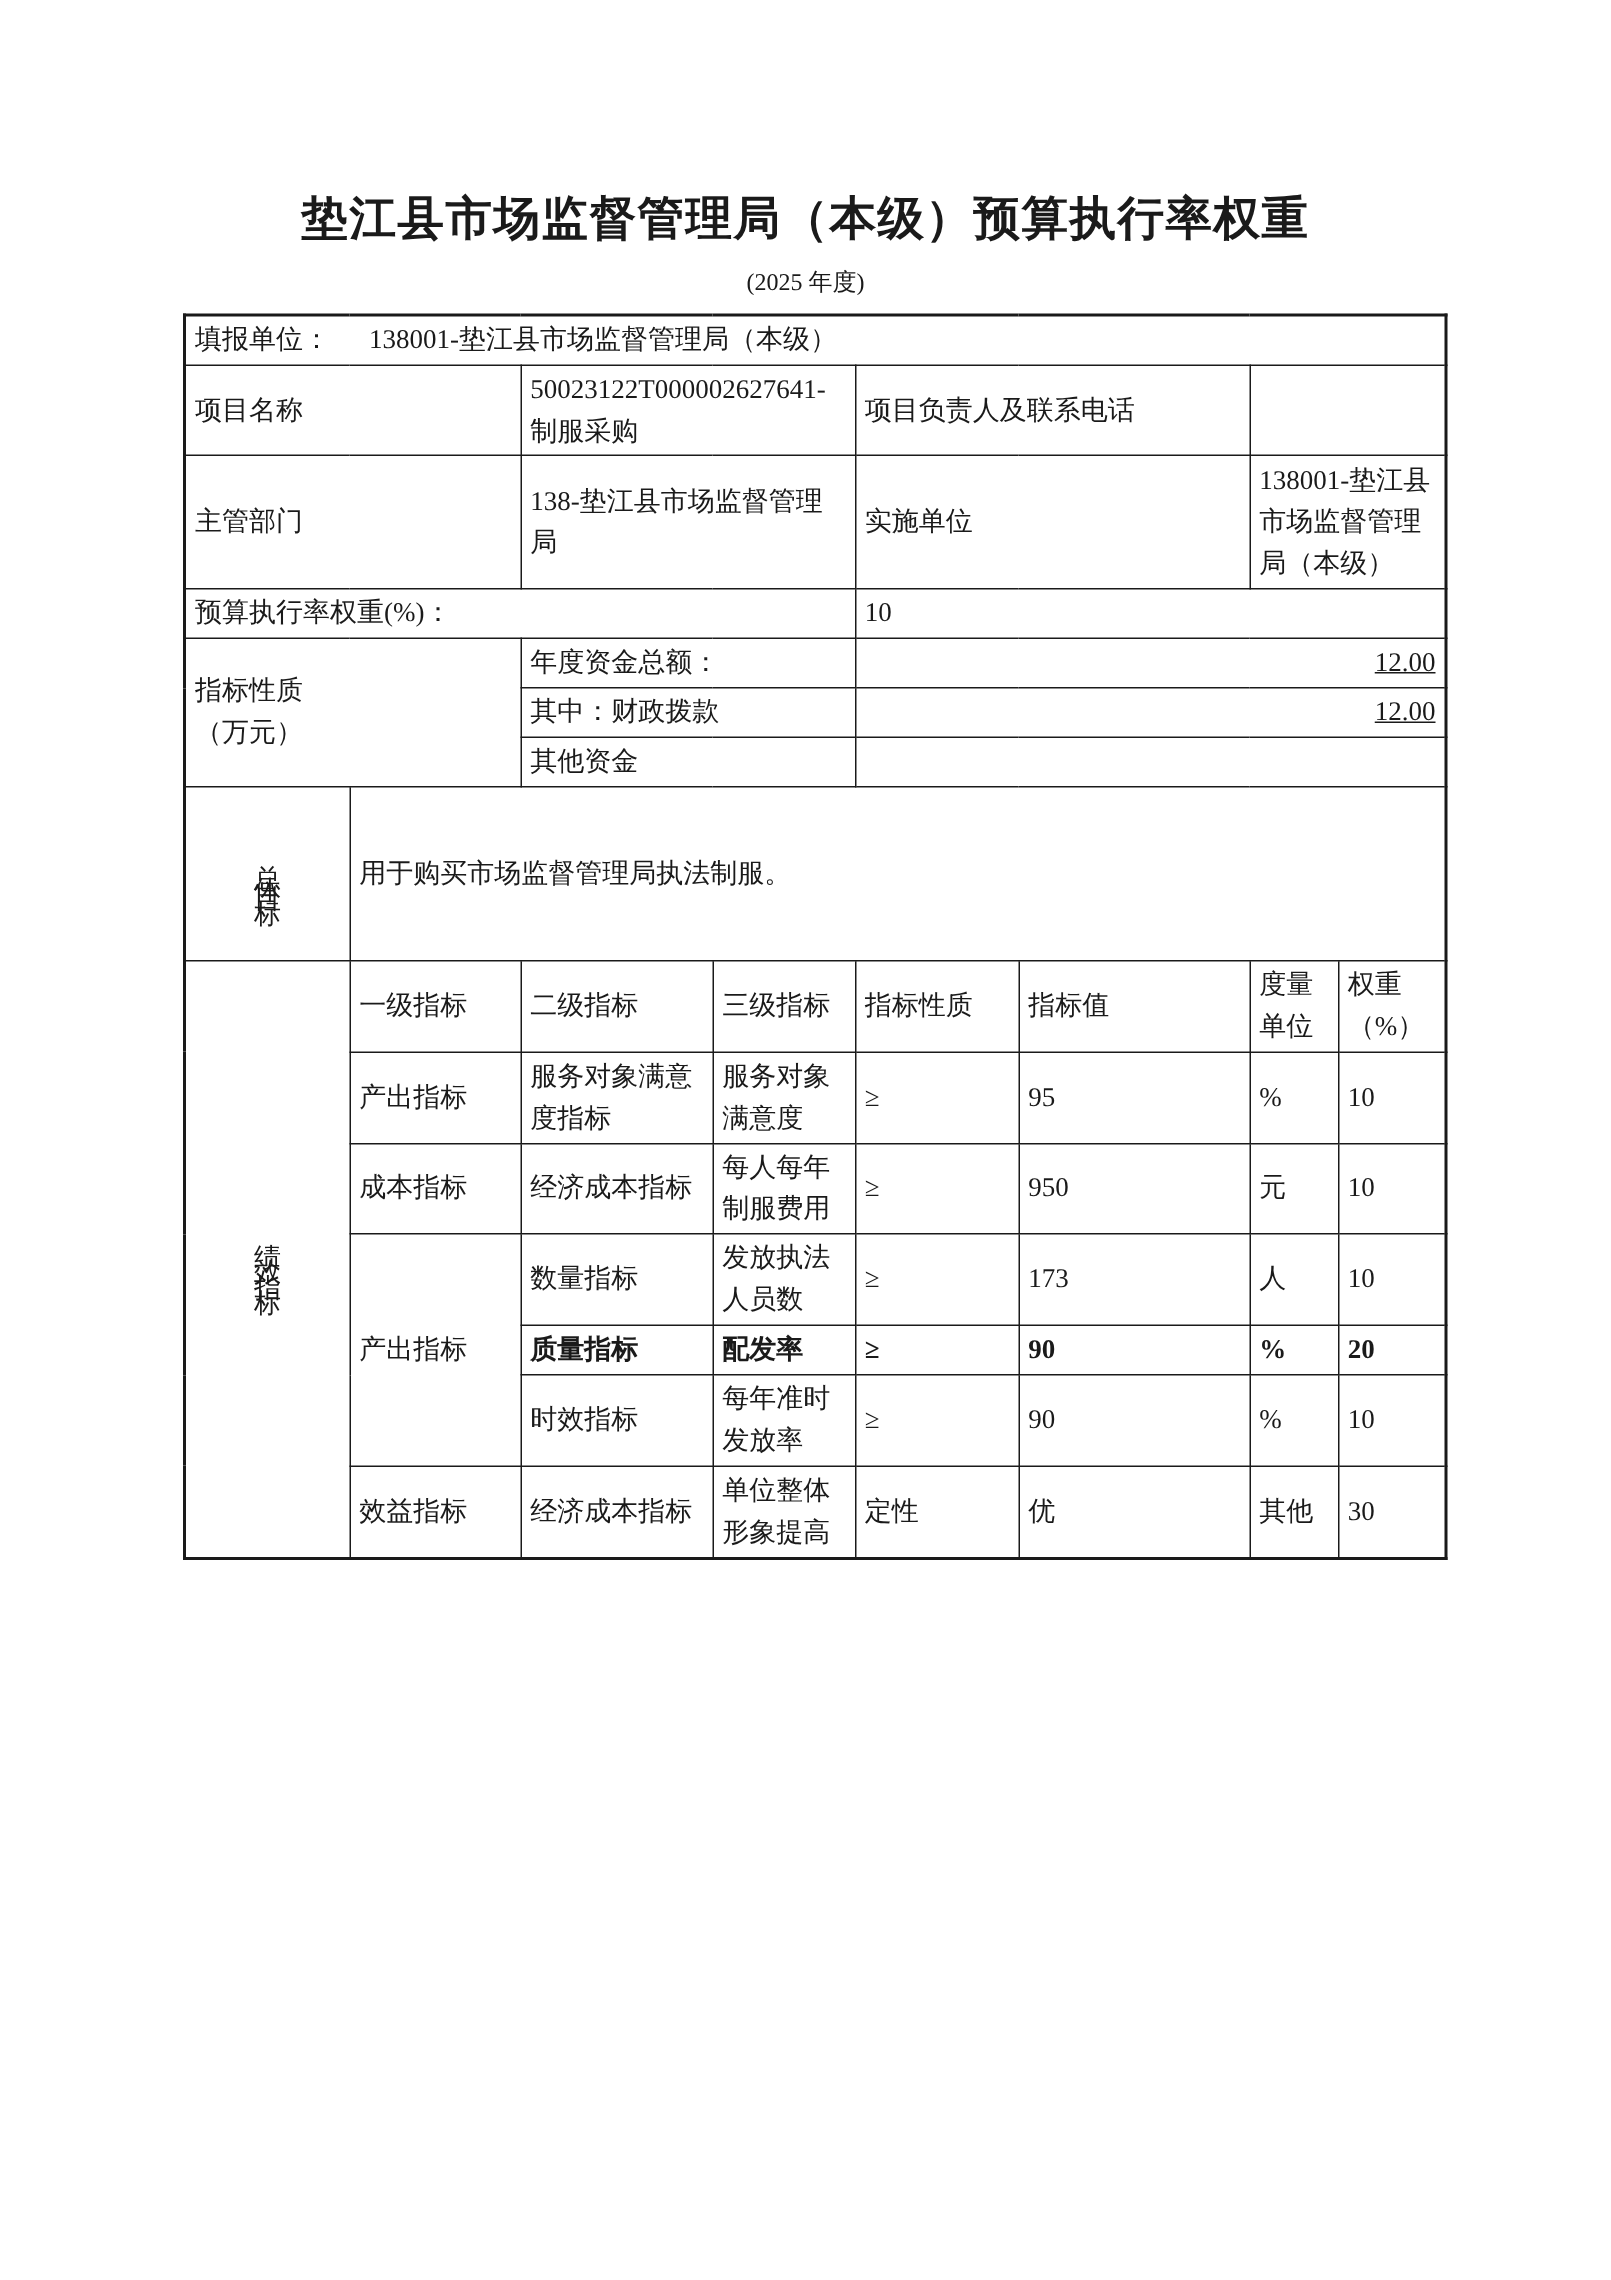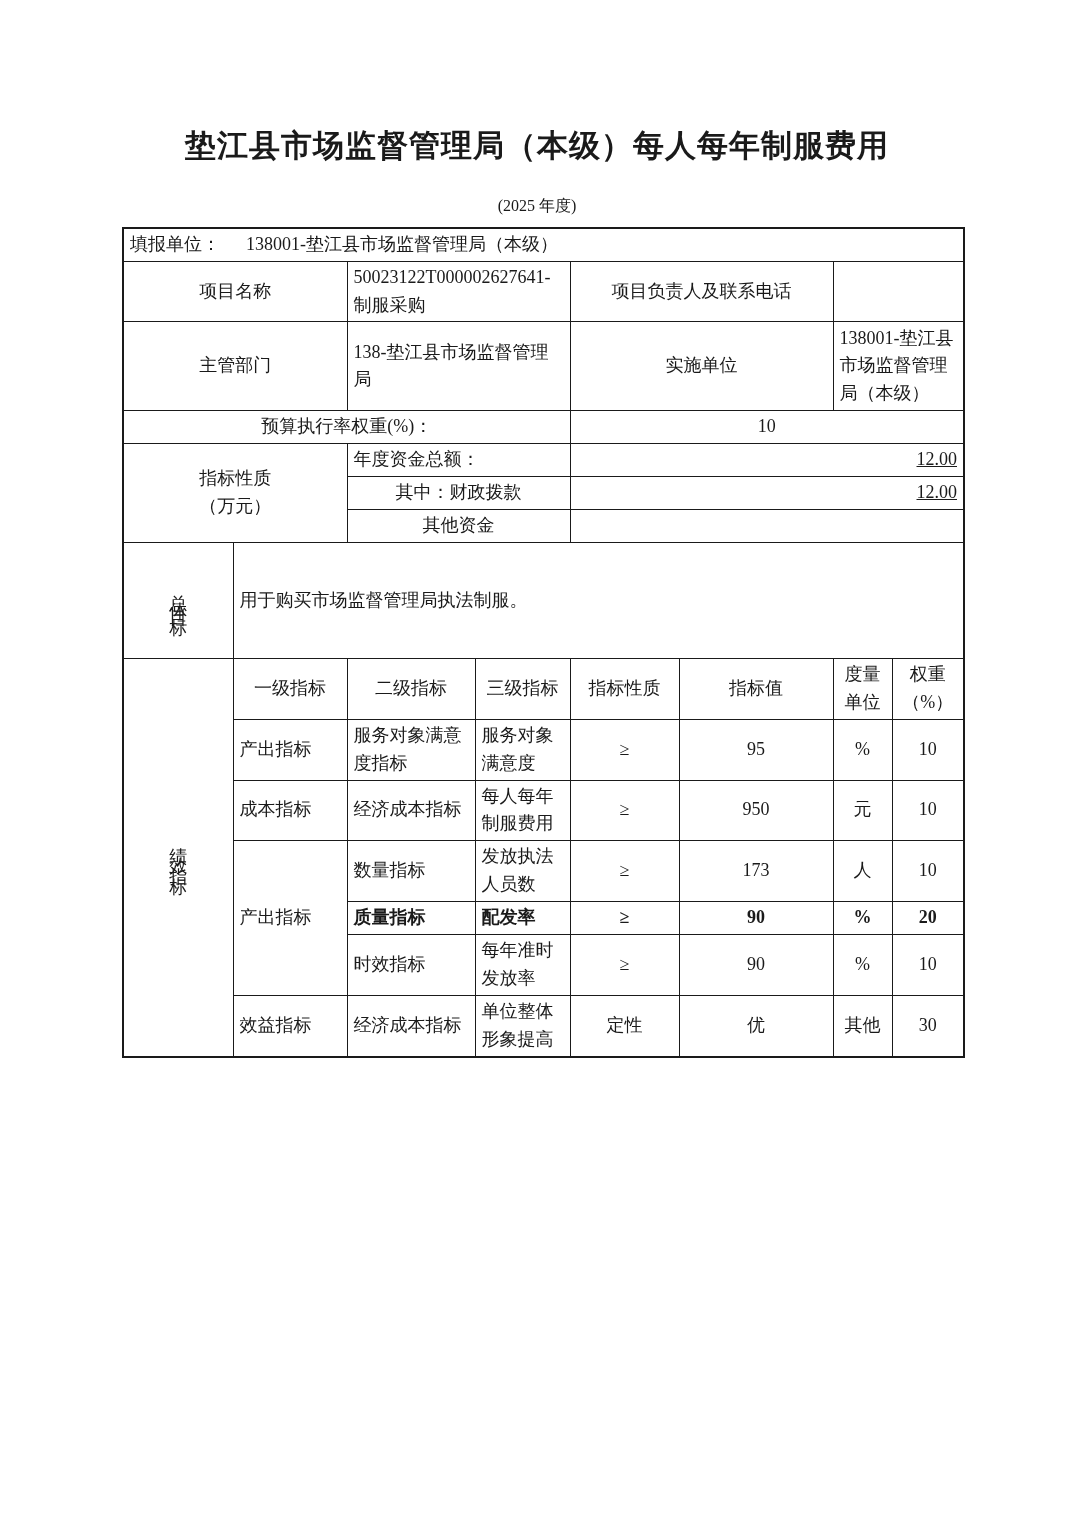--- a/index.html
+++ b/index.html
@@ -17,40 +17,40 @@
     text-align: center;
     font-size: 31px;
     font-weight: 700;
     font-family: "Liberation Sans", "DejaVu Sans", sans-serif;
     letter-spacing: 1px;
     line-height: 1.25;
   }
   .doc-subtitle {
     text-align: center;
     font-size: 16px;
-    margin-top: 30px;
+    margin-top: 12px;
     margin-bottom: 10px;
   }
   table.main {
     border-collapse: collapse;
     table-layout: fixed;
     margin-left: 122px;
     width: 841px;
     border: 2px solid #1a1a1a;
   }
   table.main td {
     border: 1px solid #1a1a1a;
     font-size: 18px;
     padding: 2px 6px;
     vertical-align: middle;
     line-height: 1.55;
     overflow: hidden;
     word-break: break-all;
   }
-  td.c { text-align: center; }
+  td.c { text-align: left; }
   td.l { text-align: left; }
   td.r { text-align: right; padding-right: 8px; text-decoration: underline; }
   td.vert { text-align: center; padding: 0; }
   .vtext {
     display: inline-block;
     writing-mode: vertical-lr;
     text-orientation: upright;
     letter-spacing: 8px;
     line-height: 1;
   }
@@ -71,21 +71,21 @@
   tr.r12 { height: 57px; }
   tr.r13 { height: 30px; font-weight: bold; }
   tr.r14 { height: 56px; }
   tr.r15 { height: 58px; }
 </style>
 </head>
 <body>
 
 <div class="page">
 
-  <h1 class="doc-title">垫江县市场监督管理局（本级）每人每年制服费用</h1>
+  <h1 class="doc-title">垫江县市场监督管理局（本级）预算执行率权重</h1>
   <div class="doc-subtitle">(2025 年度)</div>
 
   <table class="main">
     <colgroup>
       <col style="width:110px">
         <col style="width:114px">
         <col style="width:128px">
         <col style="width:95px">
       <col style="width:109px">
         <col style="width:154px">

